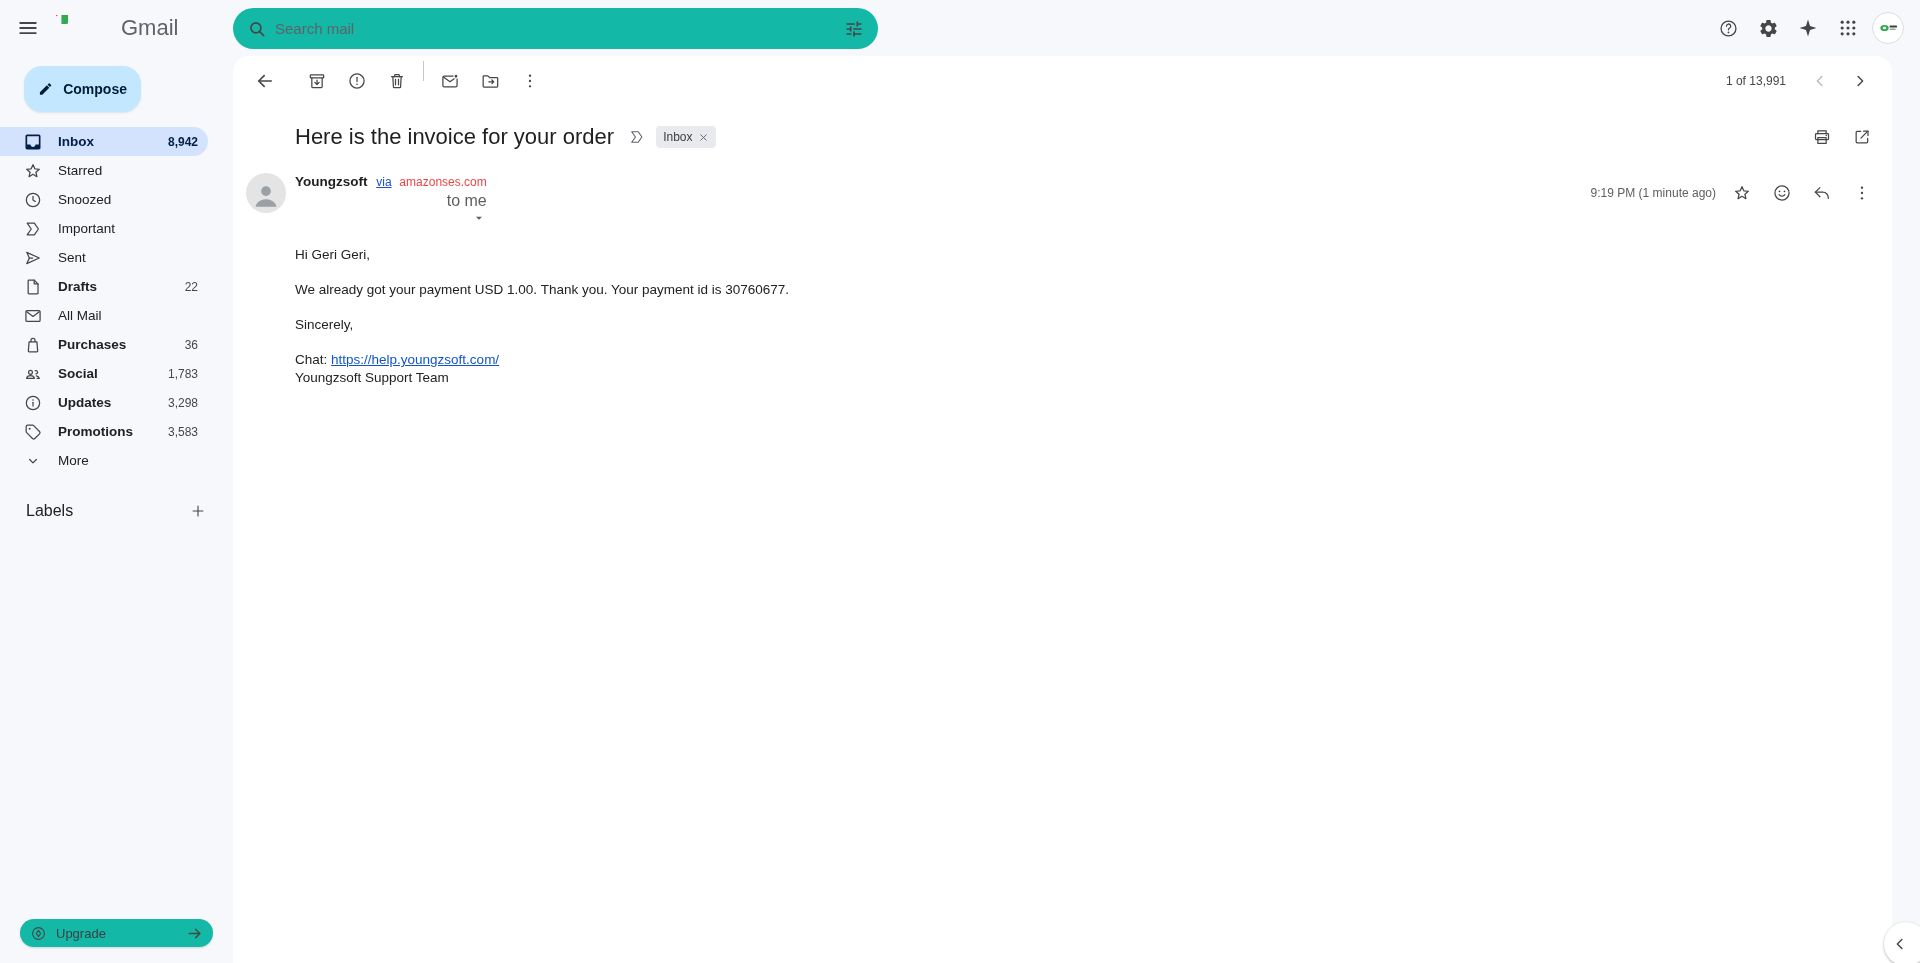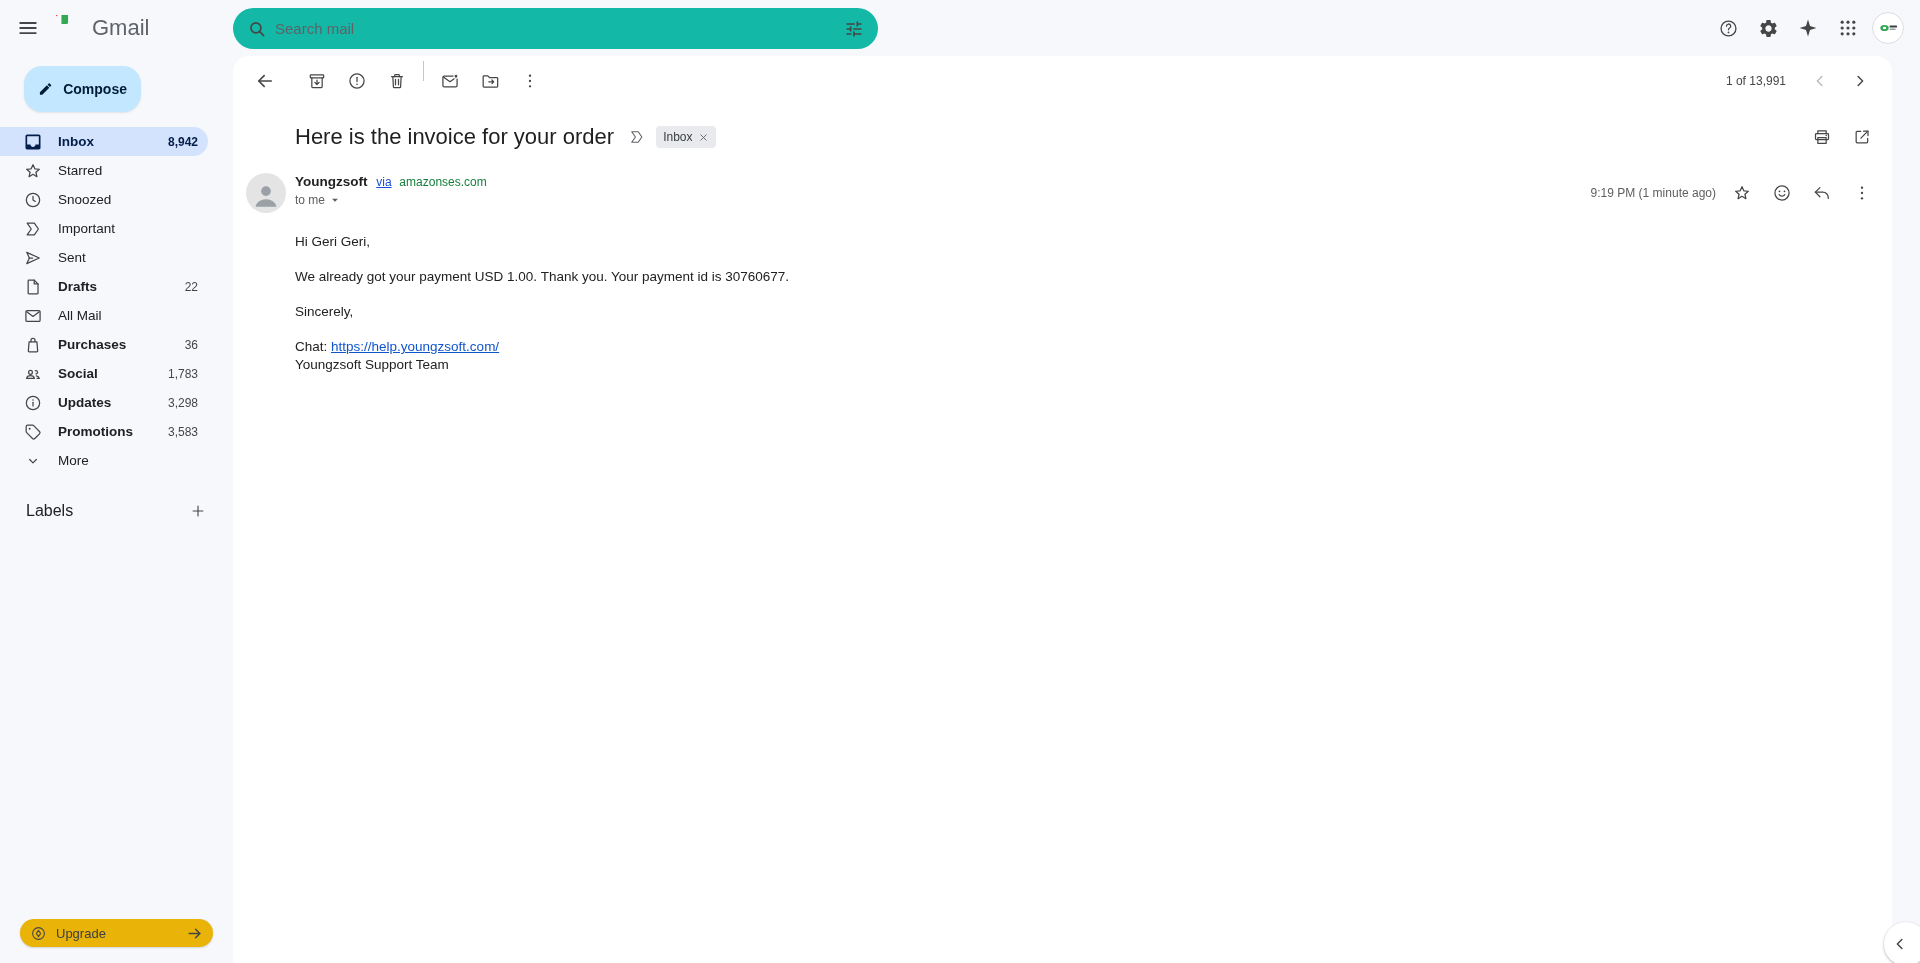--- a/index.html
+++ b/index.html
@@ -10,21 +10,21 @@
   .st  { fill: none; stroke: currentColor; stroke-width: 1.5; stroke-linecap: round; stroke-linejoin: round; }
   .st2 { fill: none; stroke: currentColor; stroke-width: 2;   stroke-linecap: round; stroke-linejoin: round; }
   .fl  { fill: currentColor; stroke: none; }
 
   .icon-btn { width: 40px; height: 40px; border-radius: 50%; display: flex; align-items: center;
     justify-content: center; color: #444746; background: transparent; border: none; cursor: pointer; flex: none; }
 
   
   .topbar { position: fixed; top: 0; left: 0; right: 0; height: 56px; display: flex; align-items: center; z-index: 5; }
   .menu-btn { margin-left: 8px; color: #444746; }
-  .brand { display: flex; align-items: flex-start; margin-left: 8px; }
+  .brand { display: flex; align-items: flex-start; margin-left: 8px; gap: 29px; }
   .brand svg { width: 30px; height: 24px; }
   .brand-name { font-size: 22px; color: #5f6368; margin-left: 6px; letter-spacing: 0; }
 
   .searchbar { position: absolute; left: 233px; top: 8px; width: 645px; height: 41px;
     background: #14b8a6; border-radius: 21px; display: flex; align-items: center; padding: 0 6px; }
   .searchbar input { flex: 1; border: none; outline: none; background: transparent;
     font-size: 15px; color: #1f1f1f; font-family: "Liberation Sans", sans-serif; }
   .searchbar input::placeholder { color: #5f6368; opacity: 1; }
 
   .topbar-right { position: absolute; right: 12px; top: 8px; display: flex; align-items: center; }
@@ -52,21 +52,21 @@
   .nav-item.selected { background: #d3e3fd; color: #041e49; }
   .nav-item.selected .nav-label, .nav-item.selected .nav-count { color: #041e49; font-weight: bold; }
 
   .labels-row { margin: 22px 0 0 26px; width: 186px; display: flex; align-items: center; }
   .labels-title { font-size: 16px; color: #202124; }
   .labels-add { margin-left: auto; color: #444746; width: 28px; height: 28px; border: none;
     background: transparent; cursor: pointer; display: flex; align-items: center; justify-content: center; }
   .labels-add svg { width: 18px; height: 18px; }
 
   .upgrade { position: absolute; bottom: 16px; left: 20px; width: 193px; height: 28px;
-    background: #eab308; border: none; border-radius: 14px; display: flex; align-items: center;
+    background: #14b8a6; border: none; border-radius: 14px; display: flex; align-items: center;
     padding: 0 10px; cursor: pointer; box-shadow: 0 1px 2px rgba(60,64,67,.2); color: #444746; }
   .upgrade svg { width: 17px; height: 17px; }
   .upgrade-label { font-size: 13px; color: #3c4043; margin-left: 9px; }
   .upgrade .arrow { margin-left: auto; }
 
   
   .card { position: fixed; top: 56px; left: 233px; width: 1659px; bottom: 0; background: #ffffff;
     border-radius: 16px 16px 0 0; overflow: hidden; }
 
   .mail-toolbar { display: flex; align-items: flex-start; height: 48px; padding: 0 12px; margin-top: 5px; }
@@ -86,22 +86,22 @@
   .subject-actions { margin-left: auto; display: flex; align-items: center; }
 
   .msg-header { display: flex; align-items: flex-start; padding: 10px 10px 0 13px; }
   .sender-avatar { width: 40px; height: 40px; border-radius: 50%; background: #e4e4e4;
     color: #9aa0a6; overflow: hidden; display: flex; align-items: center; justify-content: center; flex: none; }
   .sender-avatar svg { width: 34px; height: 34px; margin-top: 6px; }
   .sender-block { margin-left: 9px; padding-top: 1px; }
   .sender-line { font-size: 13.5px; }
   .sender-name { font-weight: bold; color: #1f1f1f; }
   .via-word { font-size: 12px; color: #1d4ed8; text-decoration: underline; margin-left: 5px; }
-  .via-domain { font-size: 12px; color: #15803d; margin-left: 4px; }
-  .to-line { font-size: 12px; color: #5e5e5e; margin-top: 3px; display: flex; align-items: center; }
+  .via-domain { font-size: 12px; color: #ef4444; margin-left: 4px; }
+  .to-line { font-size: 16px; color: #5e5e5e; margin-top: 3px; display: flex; align-items: flex-end; flex-direction: column; }
   .to-caret { width: 16px; height: 16px; color: #5e5e5e; margin-left: 2px; cursor: pointer; }
   .msg-meta { margin-left: auto; display: flex; align-items: center; }
   .timestamp { font-size: 12px; color: #5e5e5e; margin-right: 6px; white-space: nowrap; }
 
   .msg-body { margin: 20px 10px 0 62px; font-size: 13.5px; line-height: 18px; color: #222222; }
   .msg-body .blank { height: 17px; }
   .msg-body a { color: #1155cc; }
 
   .msg-actions { display: flex; align-items: center; margin: 46px 0 0 62px; }
   .pill-btn { height: 32px; border: 1px solid #868b90; border-radius: 16px; background: #ffffff;

